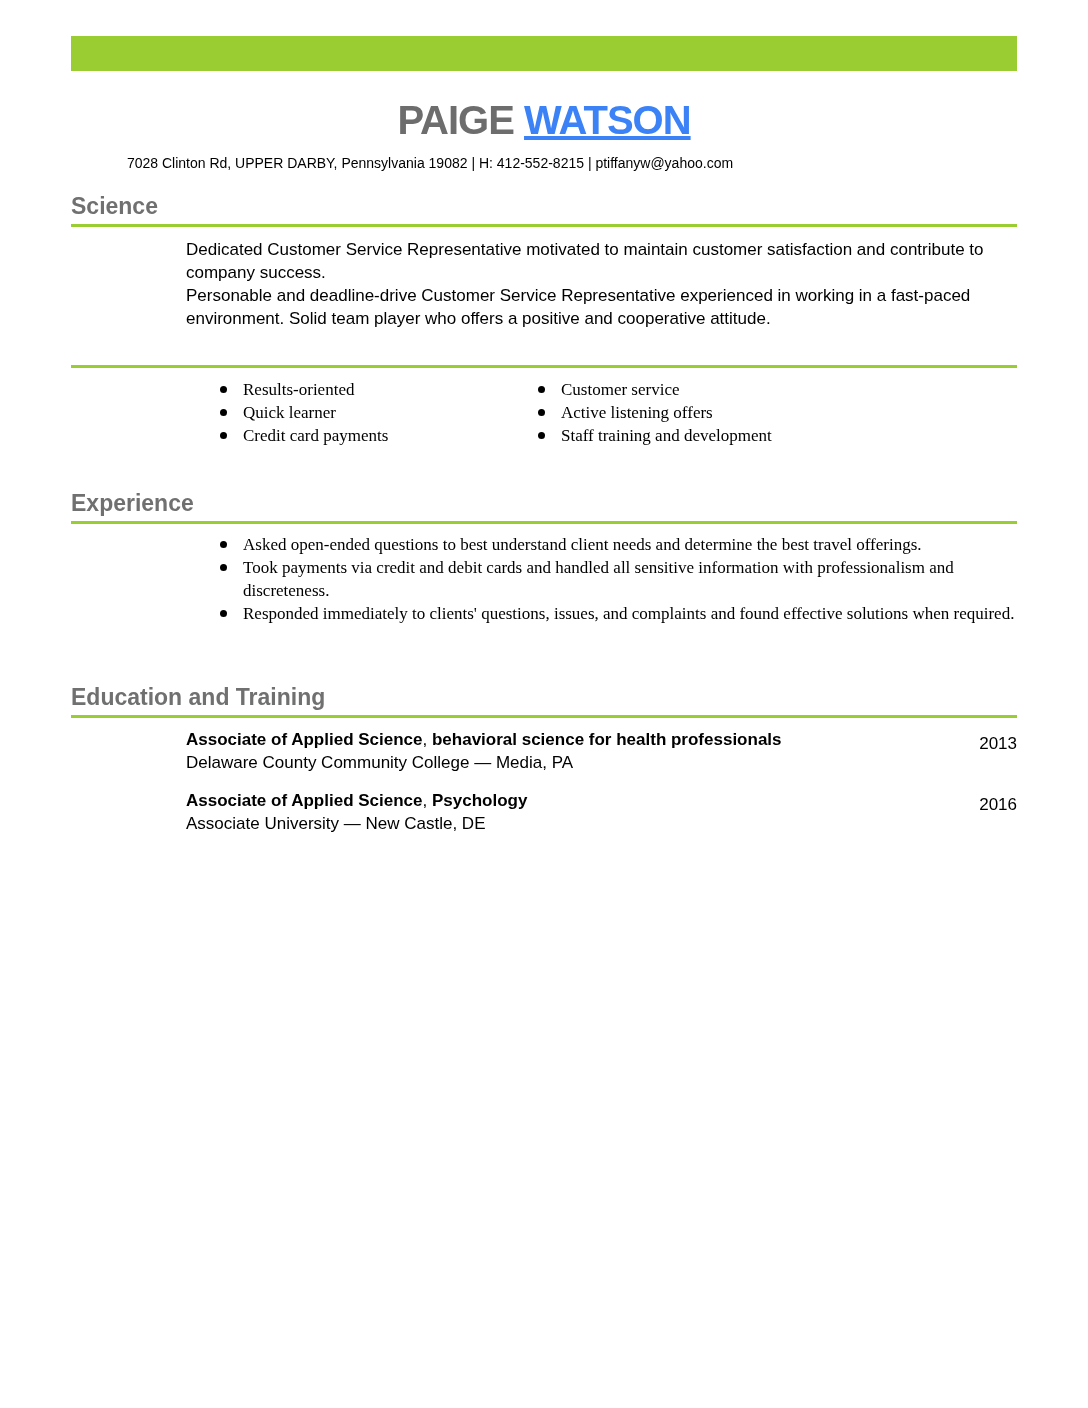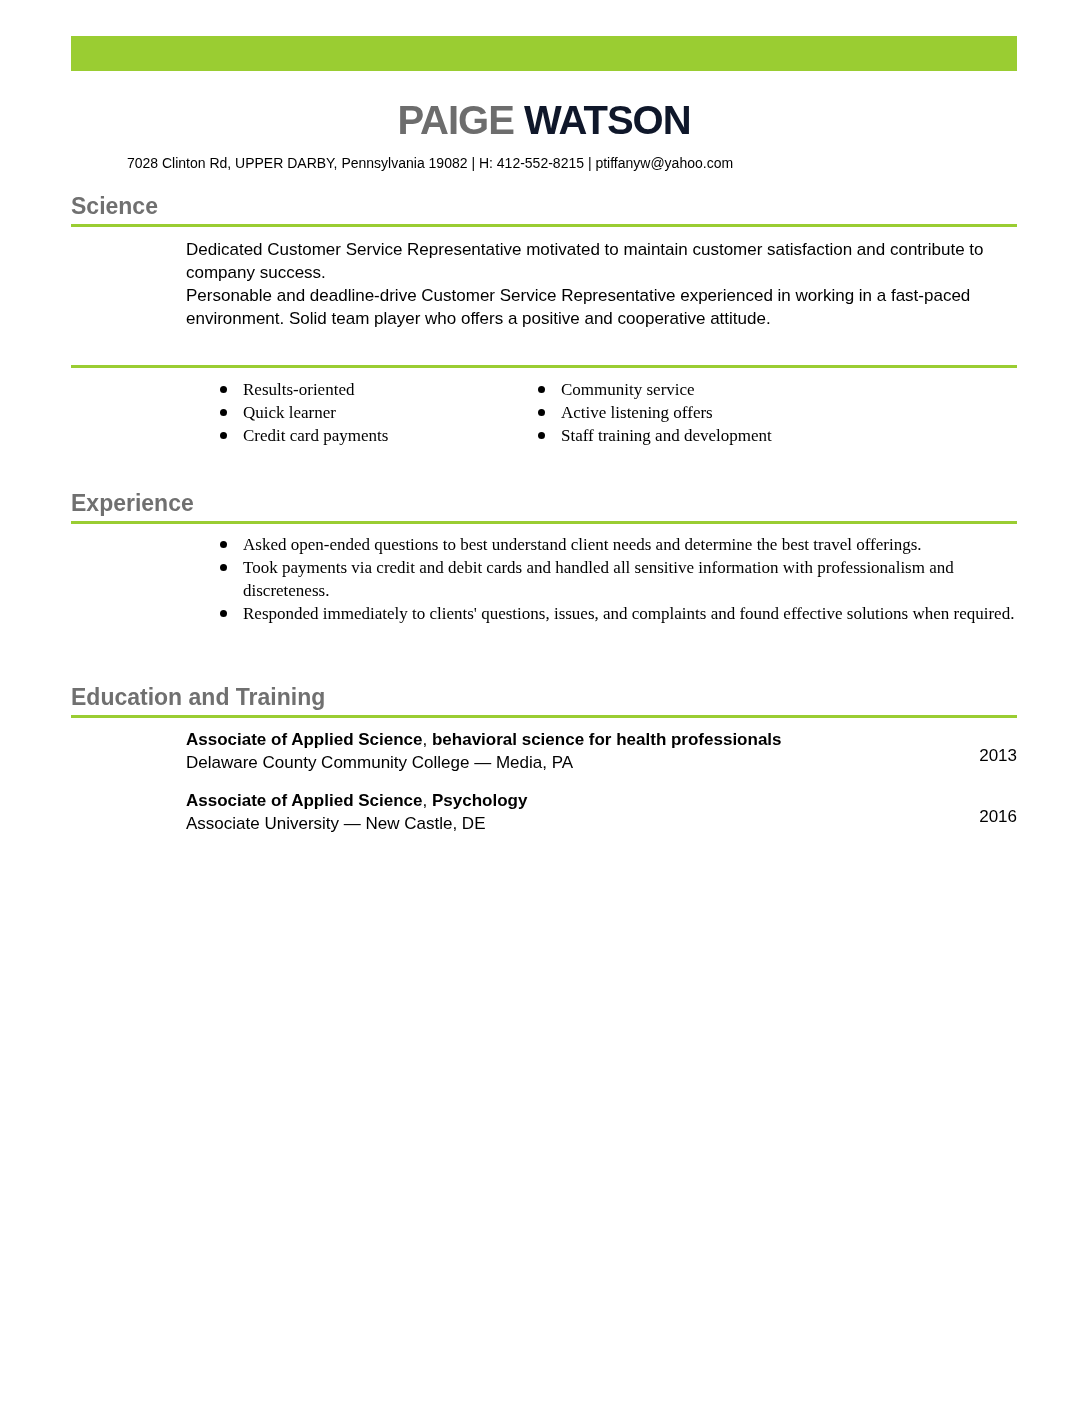--- a/index.html
+++ b/index.html
@@ -1,32 +1,32 @@
 <!DOCTYPE html>
 <html><head>
 <meta charset="utf-8">
 <style>
   html, body { margin: 0; padding: 0; background: #ffffff; }
   body { width: 1088px; height: 1408px; position: relative; font-family: "Liberation Sans", sans-serif; color: #000; }
   .topbar { position: absolute; left: 71px; top: 36px; width: 946px; height: 35px; background: #9acd32; }
   .name { position: absolute; left: 0; top: 98px; width: 1088px; text-align: center; font-size: 40px; font-weight: bold; letter-spacing: -1px; }
   .name .first { color: #6d6d6d; }
-  .name .last { color: #0f172a; }
+  .name .last { color: #3b82f6; text-decoration: underline; }
   .contact { position: absolute; left: 0; top: 155px; width: 860px; text-align: center; font-size: 14px; }
   .section { position: absolute; left: 71px; width: 946px; }
   .section-title { font-size: 23px; font-weight: bold; color: #707070; height: 30px; line-height: 30px; }
   .section-rule { height: 3px; background: #9acd32; margin-top: 3px; }
   .body { margin-left: 115px; font-size: 17px; line-height: 23px; margin-top: 10px; }
   ul { margin: 0; padding: 0; list-style: none; font-family: Liberation Serif, serif; }
   li { position: relative; padding-left: 57px; }
   li::before { content: ""; position: absolute; left: 34px; top: 8px; width: 7px; height: 7px; border-radius: 50%; background: #000; }
   .skills { display: flex; }
   .skills ul { width: 318px; }
   .edu-entry { position: relative; margin-bottom: 15px; }
-  .edu-year { position: absolute; right: 0; top: 16px; }
+  .edu-year { position: absolute; right: 0; top: 4px; }
   .edu-degree b { font-weight: bold; }
 </style>
 </head>
 <body>
 
 <div class="topbar"></div>
 
 <div class="name">
   <span class="first">PAIGE</span>
   <span class="last">WATSON</span>
@@ -44,21 +44,21 @@
 
 <div class="section" style="top:362px">
   <div class="section-rule"></div>
   <div class="body skills" style="margin-top:10px">
     <ul>
       <li>Results-oriented</li>
       <li>Quick learner</li>
       <li>Credit card payments</li>
     </ul>
     <ul>
-      <li>Community service</li>
+      <li>Customer service</li>
       <li>Active listening offers</li>
       <li>Staff training and development</li>
     </ul>
   </div>
 </div>
 
 <div class="section" style="top:488px">
   <div class="section-title">Experience</div>
   <div class="section-rule"></div>
   <div class="body" style="margin-top:9px">

